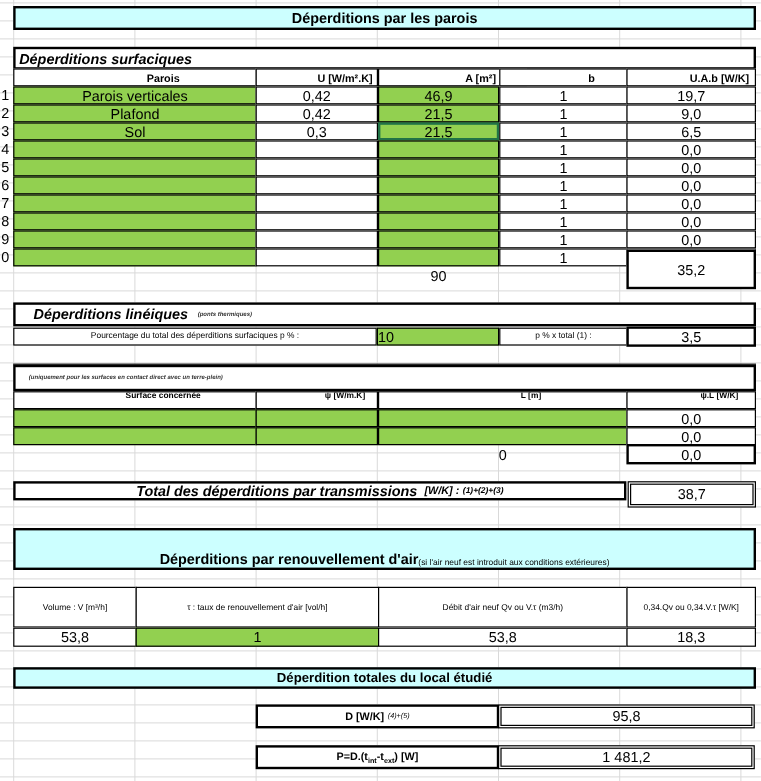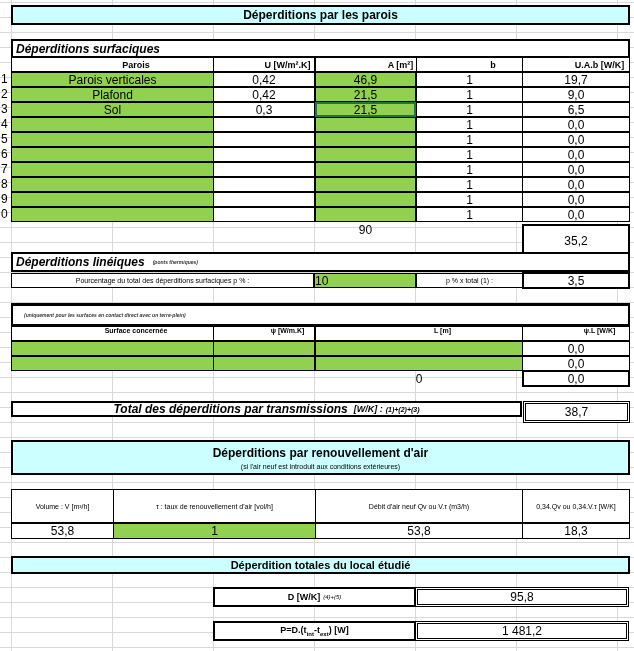--- a/index.html
+++ b/index.html
@@ -214,26 +214,26 @@
     </div>
     <div class="cell white b1 val" style="left:416px;top:207px;width:107px;height:15px;">
       <span>1</span>
     </div>
     <div class="cell white b1 val" style="left:522px;top:207px;width:108px;height:15px;">
       <span>0,0</span>
     </div>
     <div class="cell val" style="left:315px;top:222px;width:101px;height:15px;">
       <span>90</span>
     </div>
-    <div class="cell white b2 val" style="left:522px;top:224px;width:108px;height:33px;">
+    <div class="cell white b2 val" style="left:522px;top:208px;width:108px;height:33px;">
       <span>35,2</span>
     </div>
   </div>
 
-<div class="cell white b2" style="left:11px;top:252px;width:619px;height:20px;justify-content:flex-start;padding-left:3px;">
+<div class="cell white b2" style="left:11px;top:252px;width:619px;height:20px;justify-content:flex-start;padding-left:15px;">
   <span class="sectitle">Déperditions linéiques</span>
   <span class="tiny">(ponts thermiques)</span>
 </div>
 <div class="cell white b1" style="left:11px;top:273px;width:303px;height:15px;">
   <span class="small">Pourcentage du total des déperditions surfaciques p % :</span>
 </div>
 <div class="cell green b1" style="left:314px;top:273px;width:102px;height:15px;justify-content:flex-start;padding-right:17px;">
   <span class="val">10</span>
 </div>
 <div class="cell white b1" style="left:416px;top:273px;width:107px;height:15px;">
@@ -294,21 +294,21 @@
 
 <div class="cell white b2" style="left:11px;top:401px;width:511px;height:16px;">
   <span style="font-size:12px;font-weight:bold;font-style:italic;">Total des déperditions par transmissions</span>
   <span style="font-size:9px;font-weight:bold;font-style:italic;margin-left:6px;">[W/K] :</span>
   <span style="font-size:7px;font-weight:bold;font-style:italic;margin-left:3px;">(1)+(2)+(3)</span>
 </div>
 <div class="cell white dbl" style="left:523px;top:401px;width:107px;height:22px;">
   <span class="val">38,7</span>
 </div>
 
-<div class="cell cyan b2" style="left:11px;top:440px;width:619px;height:35px;flex-direction:column;">
+<div class="cell cyan b2" style="left:11px;top:440px;width:619px;height:35px;align-items:flex-end;">
   <span style="font-size:12px;font-weight:bold;">Déperditions par renouvellement d'air</span>
   <span style="font-size:7px;margin-top:3px;">(si l'air neuf est introduit aux conditions extérieures)</span>
 </div>
 <div id="renouv-table">
     <div class="cell white b1" style="left:11px;top:489px;width:103px;height:34px;font-size:7px;">
       <span>Volume : V [m³/h]</span>
     </div>
     <div class="cell white b1 val" style="left:11px;top:523px;width:103px;height:16px;">
       <span>53,8</span>
     </div>

